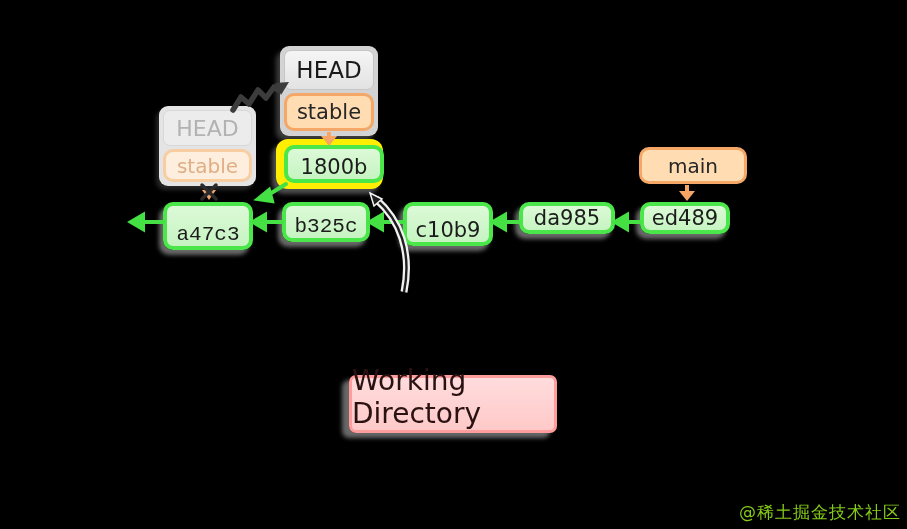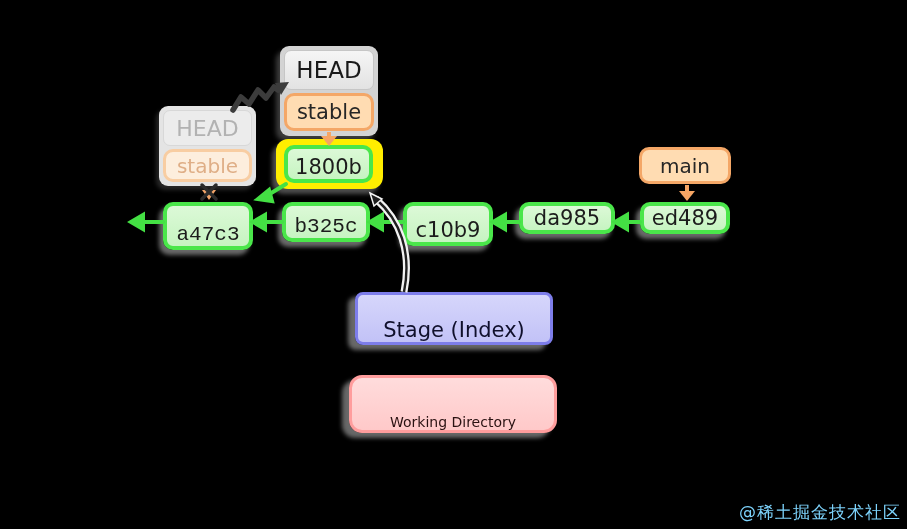--- a/index.html
+++ b/index.html
@@ -59,28 +59,28 @@
   }
 
   .stage-box {
     background:linear-gradient(180deg,#d6d6fb,#c2c2f7);
     border:3px solid #7d7dea; border-radius:8px;
     font-size:21px; color:#10102c;
     box-shadow:-7px 5px 4px rgba(130,130,130,.8);
   }
   .working-box {
     background:linear-gradient(180deg,#ffdcdc,#ffc9c9);
-    border:3px solid #ff9d9d; border-radius:13px;
-    font-size:14px; color:#2a1212;
+    border:3px solid #ff9d9d; border-radius:7px;
+    font-size:28px; color:#2a1212;
     box-shadow:-7px 5px 4px rgba(130,130,130,.8);
   }
 
   .watermark {
     position:absolute; right:6px; top:501px;
-    font-size:17px; color:#7dd3fc; letter-spacing:1px;
+    font-size:17px; color:#84cc16; letter-spacing:1px;
   }
 
   .overlay { position:absolute; left:0; top:0; z-index:6; pointer-events:none; }
   .boxes  { position:absolute; left:0; top:0; z-index:3; width:100%; height:100%; }
 </style>
 </head>
 <body>
 
 <div class="canvas">
 
@@ -90,32 +90,31 @@
       <div class="ghost-head-label">HEAD</div>
       <div class="branch-tag ghost-branch">stable</div>
     </div>
 
     <div class="box head-outer" style="left:280px; top:46px; width:98px; height:90px;">
       <div class="head-label">HEAD</div>
       <div class="branch-tag">stable</div>
     </div>
 
     <div class="box highlight" style="left:276px; top:139px; width:107px; height:50px;">
-      <div class="box commit" style="left:8px; top:6px; width:89px; height:38px;">1800b</div>
+      <div class="box commit" style="left:8px; top:6px; width:100px; height:38px;">1800b</div>
     </div>
 
     <div class="box commit" style="left:163px; top:202px; width:90px; height:48px;font-family:Liberation Mono, monospace;">a47c3</div>
     <div class="box commit" style="left:282px; top:202px; width:88px; height:40px;font-family:Liberation Mono, monospace;">b325c</div>
     <div class="box commit" style="left:403px; top:202px; width:90px; height:44px;">c10b9</div>
     <div class="box commit" style="left:519px; top:202px; width:96px; height:32px;">da985</div>
     <div class="box commit" style="left:640px; top:202px; width:90px; height:32px;">ed489</div>
 
-    <div class="box branch-tag" style="left:639px; top:147px; width:92px; height:37px; font-size:20px;">main</div>
+    <div class="box branch-tag" style="left:639px; top:147px; width:108px; height:37px; font-size:20px;">main</div>
 
-    <div class="box stage-box" style="left:355px; top:292px; width:198px; height:53px;">Stage (Index)</div>
     <div class="box working-box" style="left:349px; top:375px; width:208px; height:58px;">Working Directory</div>
 
     <div class="watermark">@稀土掘金技术社区</div>
   </div>
 
   <svg class="overlay" width="907" height="529" viewBox="0 0 907 529">
 
     <g stroke="#44e044" stroke-width="4" stroke-linecap="round" fill="#44e044">
       <line x1="141" y1="222" x2="163" y2="222"></line>
       <polygon points="131,222 143,215 143,229"></polygon>

